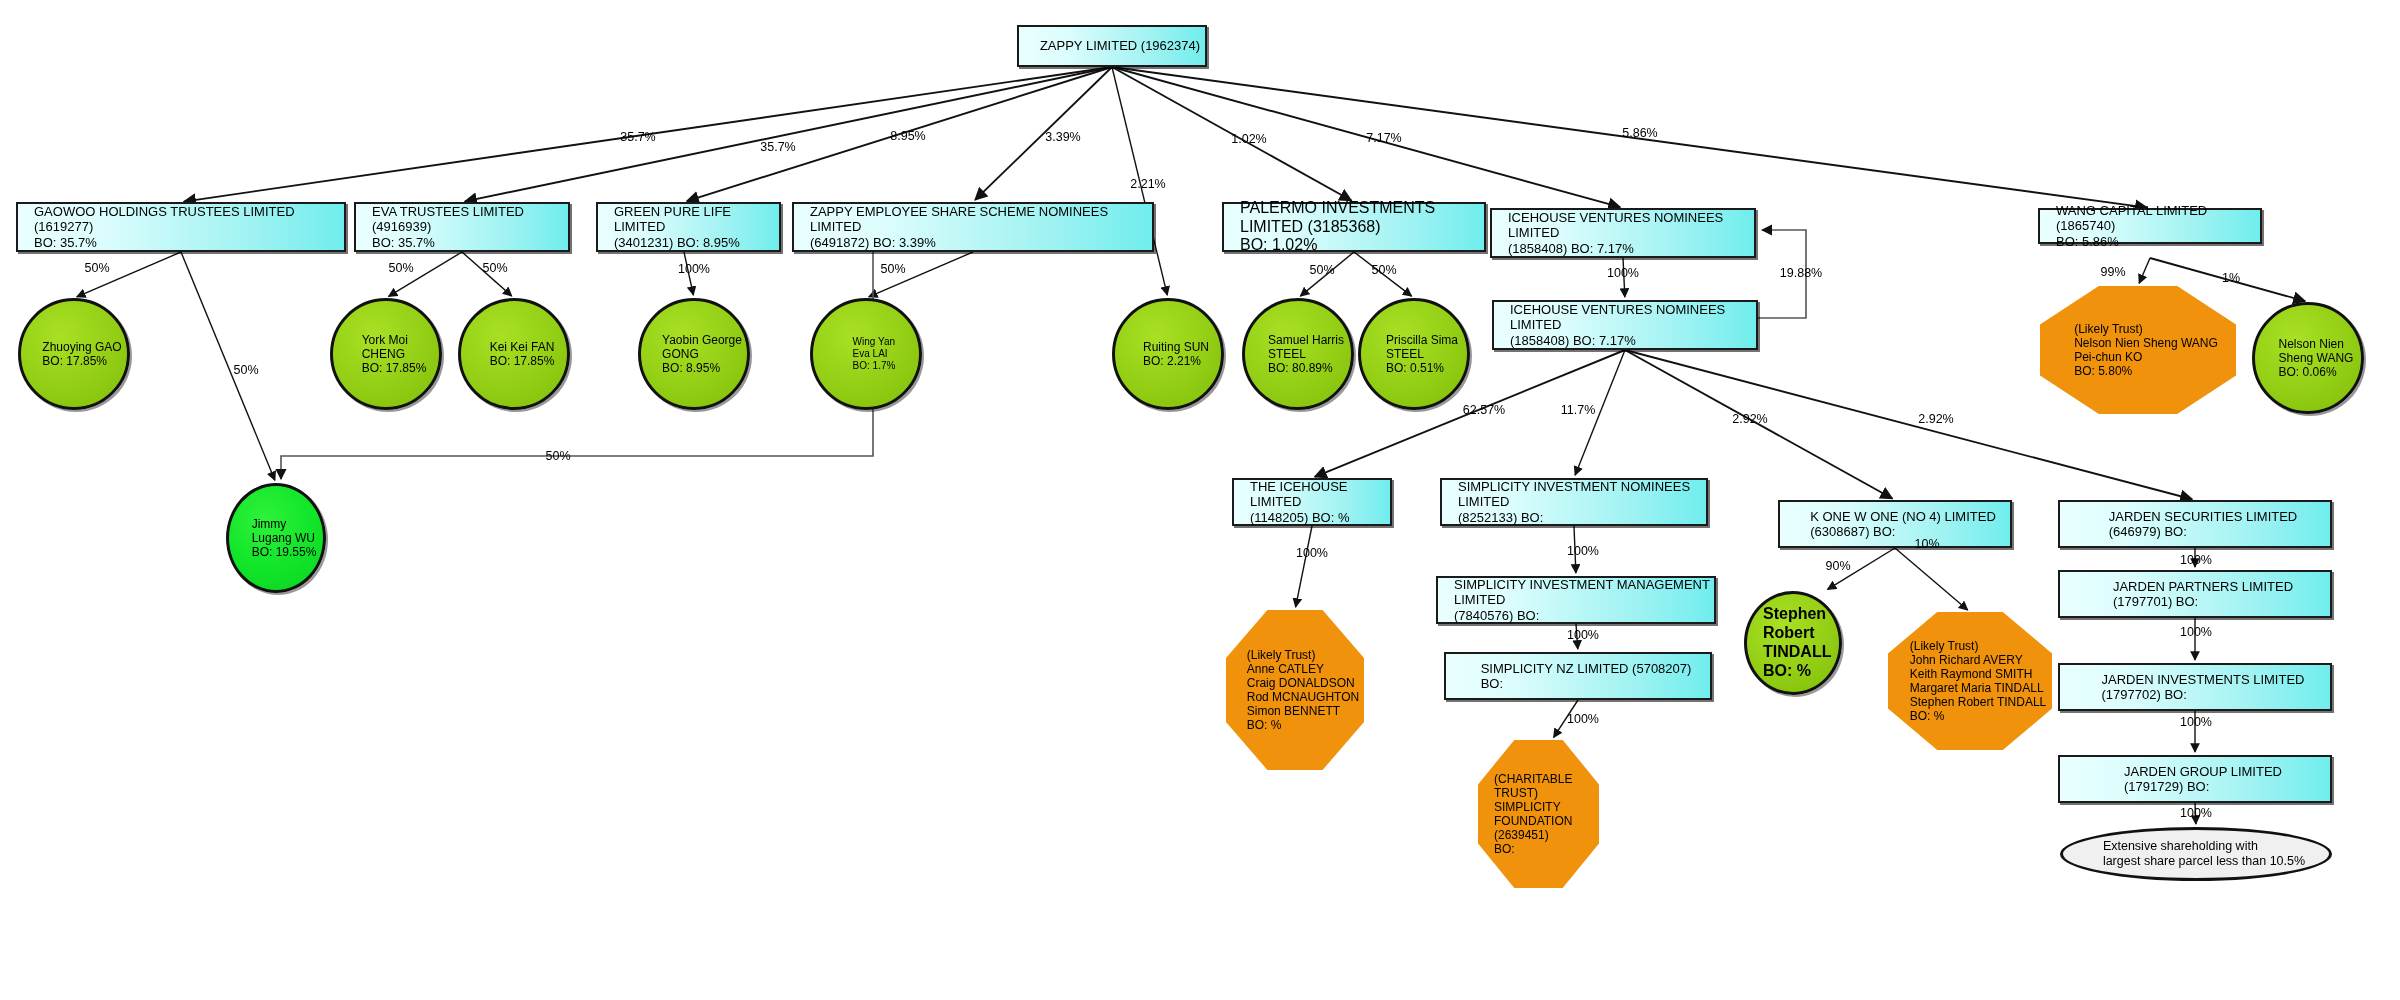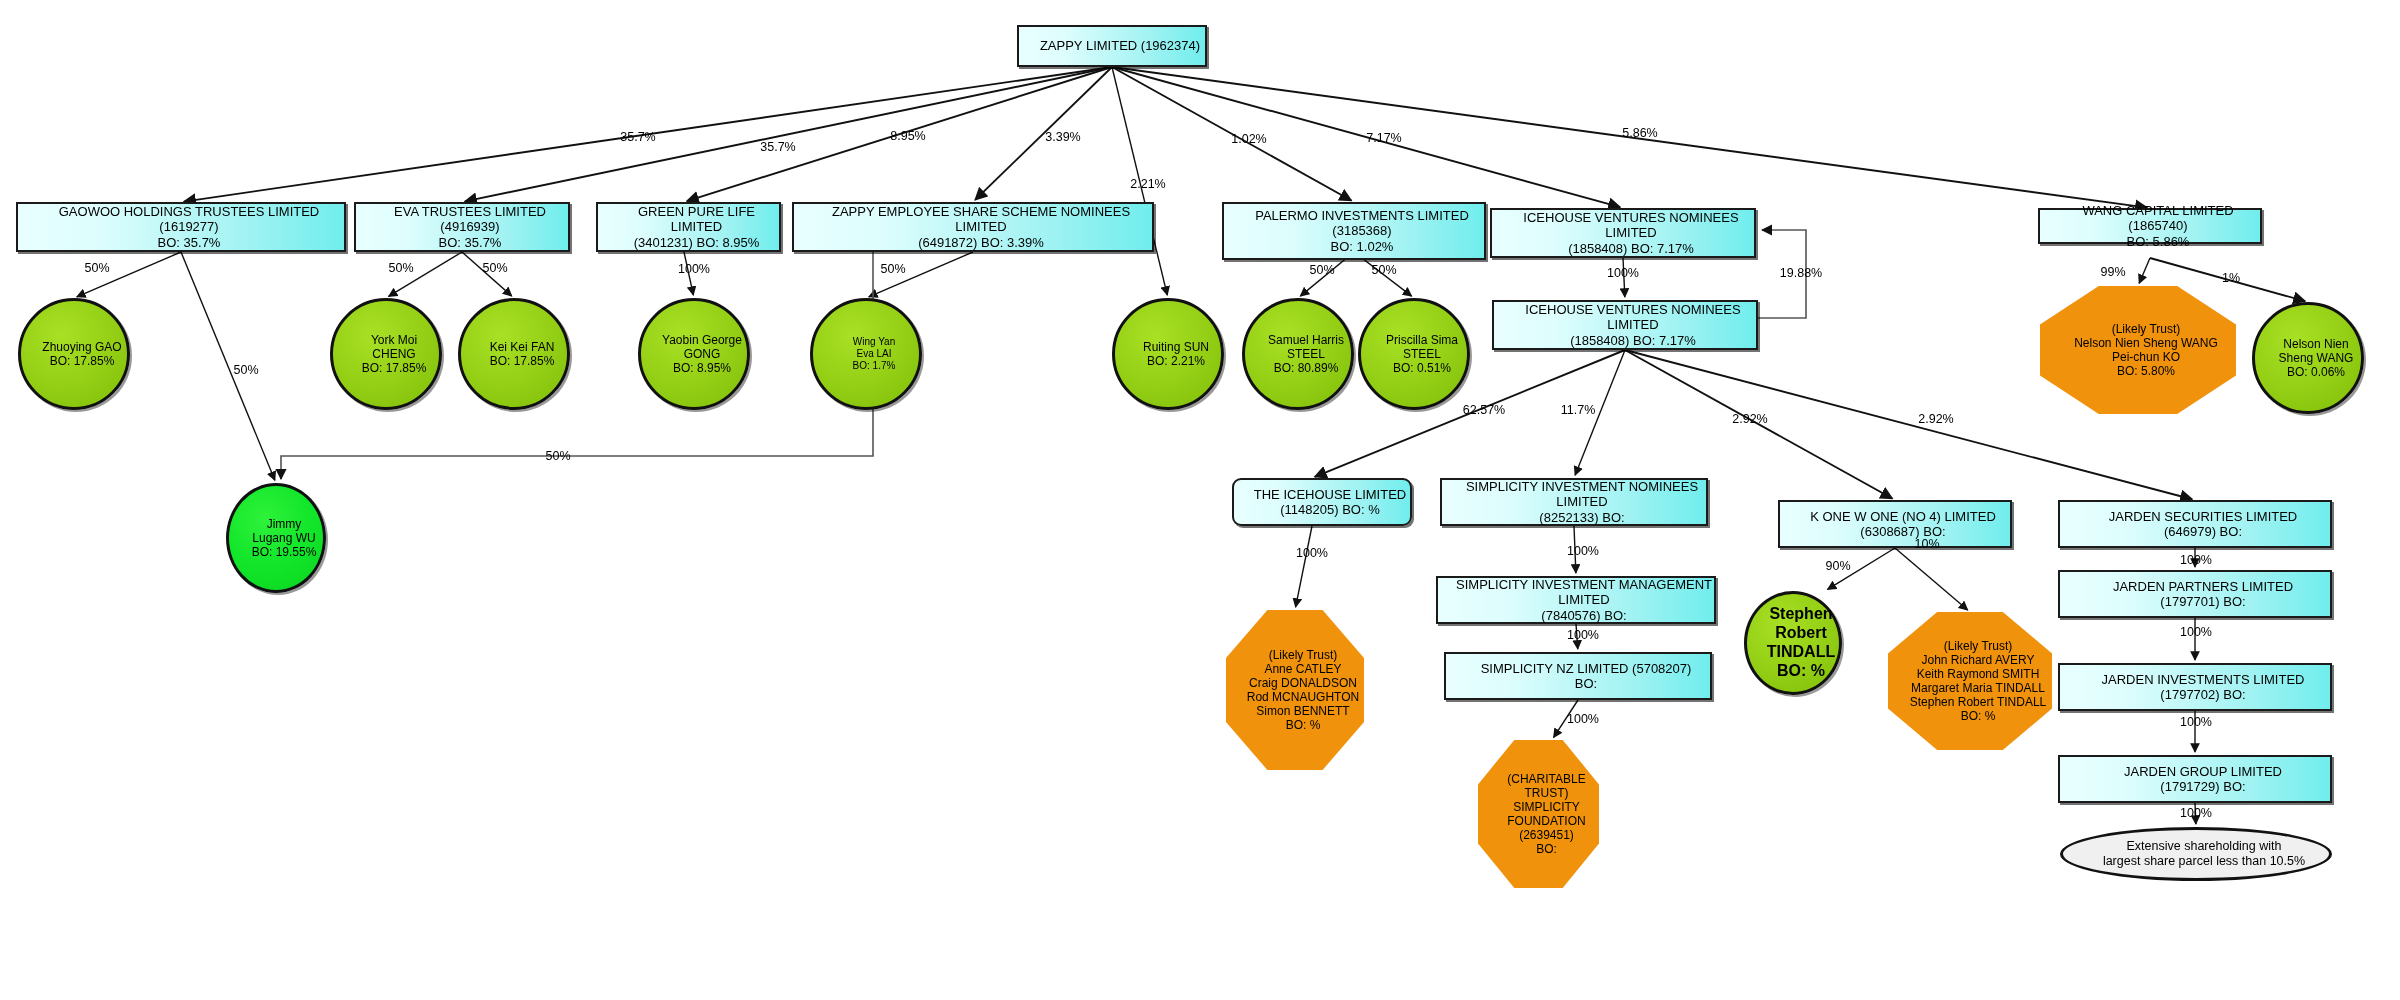--- a/index.html
+++ b/index.html
@@ -25,21 +25,21 @@
     width: 2400px;
     height: 1000px;
     pointer-events: none;
   }
   .node {
     position: absolute;
     box-sizing: border-box;
     display: flex;
     align-items: center;
     justify-content: center;
-    text-align: center;
+    text-align: left;
     color: #000000;
     line-height: 1.18;
     white-space: pre-line;
     padding-left: 16px;
   }
   
   .node.company {
     border: 2.5px solid #1a1a1a;
     background: linear-gradient(to right, #e9ffff 0%, #ddfdfd 25%, #9ff2f2 72%, #70eded 100%);
     box-shadow: 2px 2px 0 rgba(0,0,0,0.55);
@@ -196,21 +196,21 @@
   <div id="node-layer">
       <div class="node company" style="left: 1017px; top: 25px; width: 190px; height: 42px; font-size: 13px;">ZAPPY LIMITED (1962374)</div>
       <div class="node company" style="left: 16px; top: 202px; width: 330px; height: 50px; font-size: 13px;">GAOWOO HOLDINGS TRUSTEES LIMITED (1619277)
 BO: 35.7%</div>
       <div class="node company" style="left: 354px; top: 202px; width: 216px; height: 50px; font-size: 13px;">EVA TRUSTEES LIMITED (4916939)
 BO: 35.7%</div>
       <div class="node company" style="left: 596px; top: 202px; width: 185px; height: 50px; font-size: 13px;">GREEN PURE LIFE LIMITED
 (3401231) BO: 8.95%</div>
       <div class="node company" style="left: 792px; top: 202px; width: 362px; height: 50px; font-size: 13px;">ZAPPY EMPLOYEE SHARE SCHEME NOMINEES LIMITED
 (6491872) BO: 3.39%</div>
-      <div class="node company" style="left: 1222px; top: 202px; width: 264px; height: 58px; font-size: 13px;">PALERMO INVESTMENTS LIMITED (3185368)
+      <div class="node company" style="left: 1222px; top: 202px; width: 264px; height: 50px; font-size: 16px;">PALERMO INVESTMENTS LIMITED (3185368)
 BO: 1.02%</div>
       <div class="node company" style="left: 1490px; top: 208px; width: 266px; height: 50px; font-size: 13px;">ICEHOUSE VENTURES NOMINEES LIMITED
 (1858408) BO: 7.17%</div>
       <div class="node company" style="left: 2038px; top: 208px; width: 224px; height: 36px; font-size: 13px;">WANG CAPITAL LIMITED (1865740)
 BO: 5.86%</div>
       <div class="node person" style="left: 18px; top: 298px; width: 112px; height: 112px; font-size: 12px;">Zhuoying GAO
 BO: 17.85%</div>
       <div class="node person" style="left: 330px; top: 298px; width: 112px; height: 112px; font-size: 12px;">York Moi
 CHENG
 BO: 17.85%</div>
@@ -235,21 +235,21 @@
 BO: 0.06%</div>
       <div class="node person person-bright" style="left: 226px; top: 483px; width: 100px; height: 110px; font-size: 12px;">Jimmy
 Lugang WU
 BO: 19.55%</div>
       <div class="node trust" style="left: 2040px; top: 286px; width: 196px; height: 128px; font-size: 12px;">(Likely Trust)
 Nelson Nien Sheng WANG
 Pei-chun KO
 BO: 5.80%</div>
       <div class="node company" style="left: 1492px; top: 300px; width: 266px; height: 50px; font-size: 13px;">ICEHOUSE VENTURES NOMINEES LIMITED
 (1858408) BO: 7.17%</div>
-      <div class="node company" style="left: 1232px; top: 478px; width: 180px; height: 48px; font-size: 13px; border-radius: 9px;">THE ICEHOUSE LIMITED
+      <div class="node company" style="left: 1232px; top: 478px; width: 160px; height: 48px; font-size: 13px;">THE ICEHOUSE LIMITED
 (1148205) BO: %</div>
       <div class="node company" style="left: 1440px; top: 478px; width: 268px; height: 48px; font-size: 13px;">SIMPLICITY INVESTMENT NOMINEES LIMITED
 (8252133) BO:</div>
       <div class="node company" style="left: 1778px; top: 500px; width: 234px; height: 48px; font-size: 13px;">K ONE W ONE (NO 4) LIMITED
 (6308687) BO:</div>
       <div class="node company" style="left: 2058px; top: 500px; width: 274px; height: 48px; font-size: 13px;">JARDEN SECURITIES LIMITED
 (646979) BO:</div>
       <div class="node company" style="left: 1436px; top: 576px; width: 280px; height: 48px; font-size: 13px;">SIMPLICITY INVESTMENT MANAGEMENT LIMITED
 (7840576) BO:</div>
       <div class="node company" style="left: 2058px; top: 570px; width: 274px; height: 48px; font-size: 13px;">JARDEN PARTNERS LIMITED

